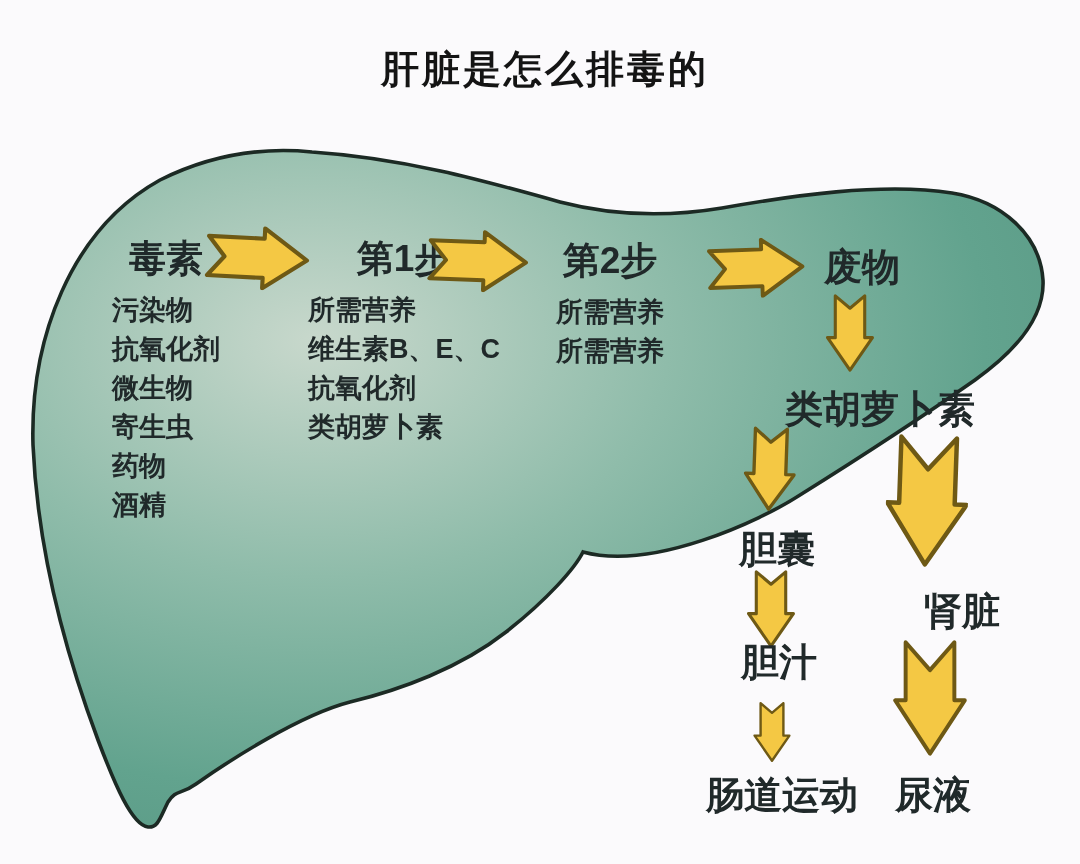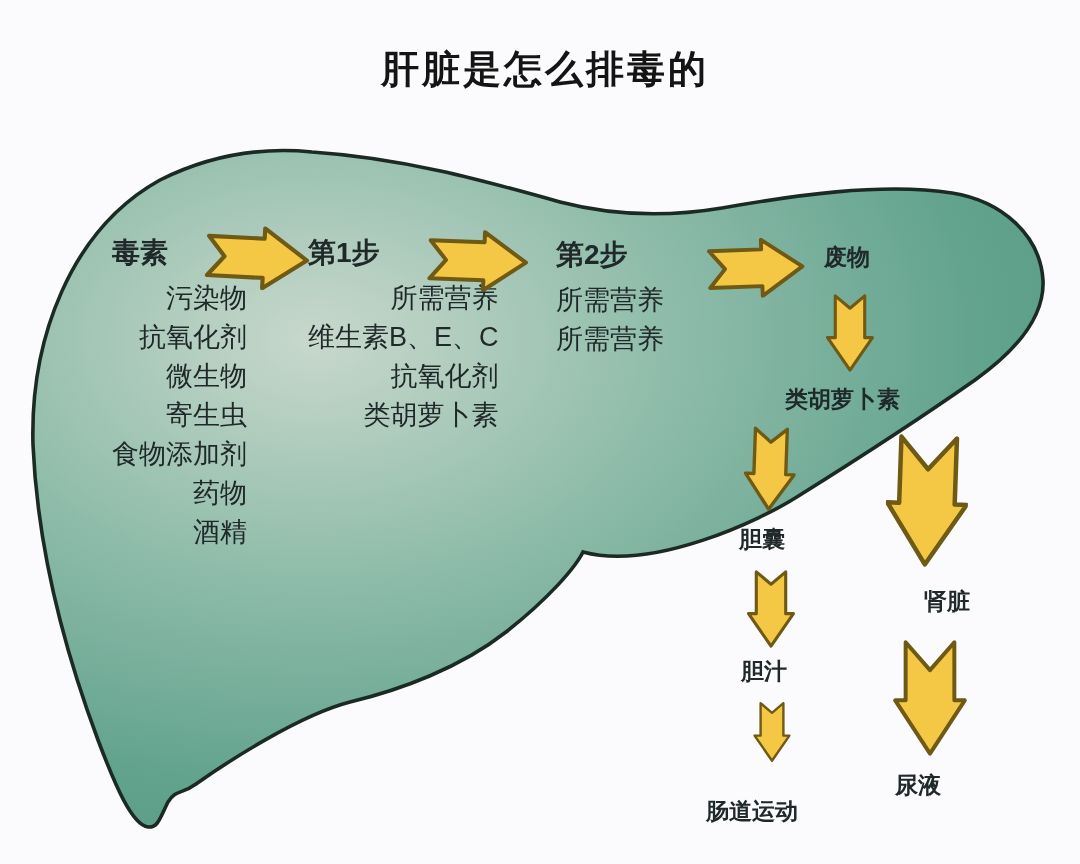--- a/index.html
+++ b/index.html
@@ -7,25 +7,25 @@
     --arrow-fill:#f4c844; --arrow-stroke:#6e5915;
     --liver-stroke:#1c2a24;
   }
   html,body{margin:0;padding:0;background:var(--bg);}
   .stage{position:relative;width:1080px;height:864px;background:var(--bg);
          font-family:"Liberation Sans","DejaVu Sans",sans-serif;overflow:hidden;}
   .liver-svg{position:absolute;left:0;top:0;width:1080px;height:864px;}
   .txt{position:absolute;color:var(--ink);font-weight:bold;white-space:nowrap;}
   .title{position:absolute;left:0;top:44px;width:1000px;text-align:center;
          font-size:38px;font-weight:bold;color:var(--title-ink);letter-spacing:3px;margin-left:45px;}
-  .hdr{font-size:28px;font-weight:bold;color:var(--ink);margin:0 0 7px 0;}
+  .hdr{font-size:37px;font-weight:bold;color:var(--ink);margin:0 0 7px 0;text-align:center;}
   .col{position:absolute;}
   .col ul{list-style:none;margin:0;padding:0;}
-  .col li{font-size:27px;font-weight:normal;line-height:39px;color:var(--ink);text-align:right;}
-  .lbl{font-size:23px;font-family:Liberation Serif, serif;}
+  .col li{font-size:27px;font-weight:bold;line-height:39px;color:var(--ink);}
+  .lbl{font-size:38px;font-family:Liberation Serif, serif;}
   .arr{position:absolute;}
   .arr polygon{fill:var(--arrow-fill);stroke:var(--arrow-stroke);stroke-width:4;
                stroke-linejoin:round;}
   .arr.big polygon{stroke-width:3.4;}
 </style>
 </head>
 <body>
 
 <div class="stage">
 
@@ -59,21 +59,20 @@
 
   <div class="title">肝脏是怎么排毒的</div>
 
   <div class="col" style="left:112px;top:234px">
     <div class="hdr">毒素</div>
     <ul>
       <li>污染物</li>
       <li>抗氧化剂</li>
       <li>微生物</li>
       <li>寄生虫</li>
-      <li>食物添加剂</li>
       <li>药物</li>
       <li>酒精</li>
     </ul>
   </div>
 
   <svg class="arr" style="left:205px;top:226px;transform:rotate(3deg)" width="105" height="64" viewBox="0 0 100 62">
     <polygon points="2,12 18,31 2,50 56,50 56,60 98,31 56,2 56,12"></polygon>
   </svg>
 
   <div class="col" style="left:308px;top:234px">
@@ -113,27 +112,27 @@
   <svg class="arr" style="left:744px;top:426px;transform:rotate(2deg)" width="52" height="86" viewBox="0 0 62 100">
     <polygon points="12,2 31,18 50,2 50,56 60,56 31,98 2,56 12,56"></polygon>
   </svg>
 
   <div class="txt lbl" style="left:739px;top:524px">胆囊</div>
 
   <svg class="arr" style="left:747px;top:570px" width="48" height="78" viewBox="0 0 62 100">
     <polygon points="12,2 31,18 50,2 50,56 60,56 31,98 2,56 12,56"></polygon>
   </svg>
 
-  <div class="txt lbl" style="left:741px;top:656px">胆汁</div>
+  <div class="txt lbl" style="left:741px;top:637px">胆汁</div>
 
   <svg class="arr" style="left:753px;top:702px" width="38" height="60" viewBox="0 0 62 100">
     <polygon points="12,2 31,18 50,2 50,56 60,56 31,98 2,56 12,56"></polygon>
   </svg>
 
-  <div class="txt lbl" style="left:706px;top:796px">肠道运动</div>
+  <div class="txt lbl" style="left:706px;top:770px">肠道运动</div>
 
   <svg class="arr big" style="left:886px;top:430px;transform:rotate(2deg)" width="82" height="142" viewBox="0 0 62 100">
     <polygon points="10,2 31,26 52,2 52,52 61,52 31,98 1,52 10,52"></polygon>
   </svg>
 
   <div class="txt lbl" style="left:924px;top:586px">肾脏</div>
 
   <svg class="arr big" style="left:893px;top:640px" width="74" height="116" viewBox="0 0 62 100">
     <polygon points="10,2 31,26 52,2 52,52 61,52 31,98 1,52 10,52"></polygon>
   </svg>

